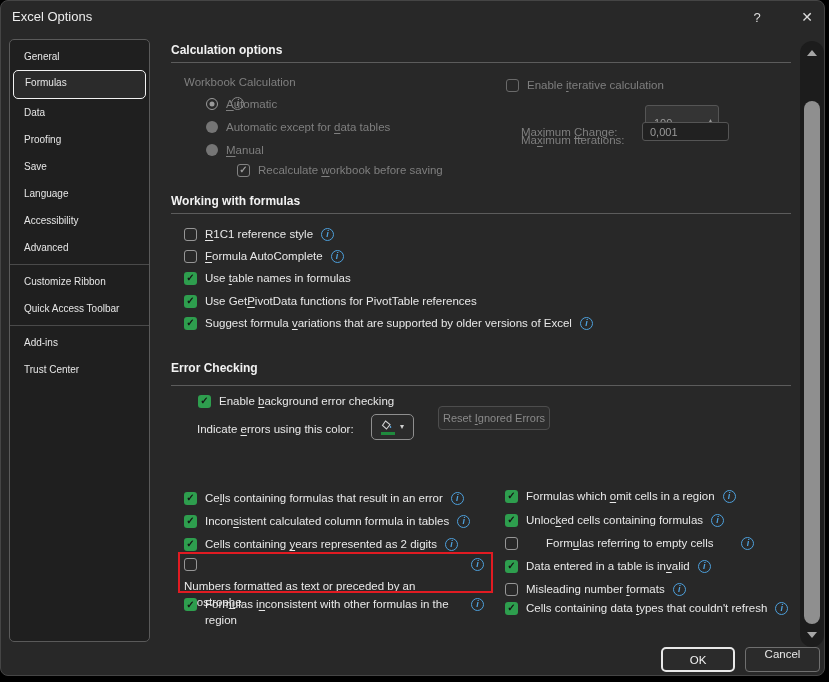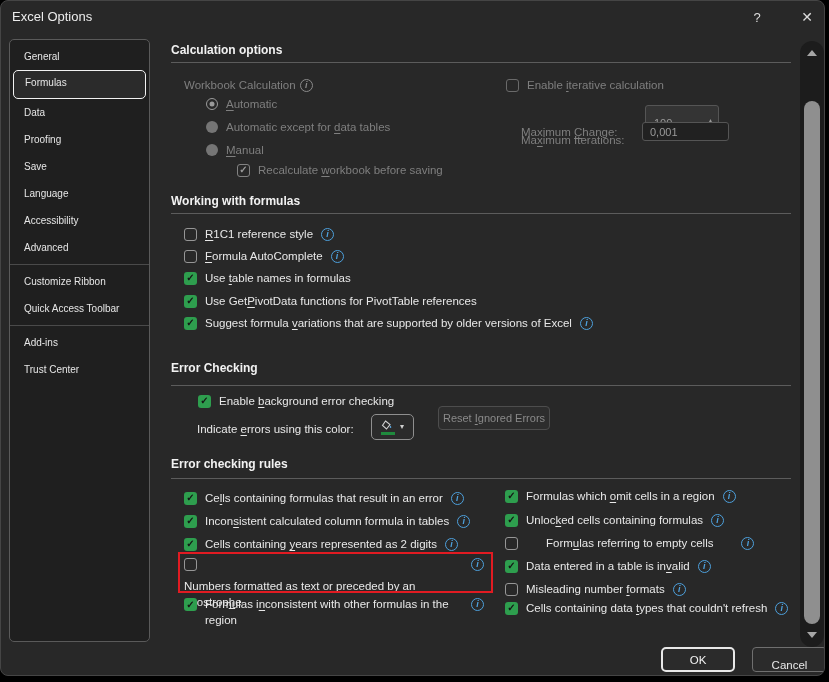--- a/index.html
+++ b/index.html
@@ -50,21 +50,21 @@
   
   .color-dd{position:absolute;left:370px;top:413px;width:43px;height:26px;border:1px solid #8f8f8f;border-radius:5px;box-sizing:border-box;display:flex;align-items:center;justify-content:center;gap:5px;background:#2b2b2b;}
   .bucket-wrap{display:flex;flex-direction:column;align-items:center;gap:1px;}
   .color-bar{width:14px;height:3px;}
   .dd-chev{color:#cfcfcf;font-size:8px;line-height:1;}
   .reset-btn{position:absolute;left:437px;top:405px;width:112px;height:24px;background:#2d2d2d;border:1px solid #4d4d4d;border-radius:4px;box-sizing:border-box;color:#8a8a8a;font-size:11px;display:flex;align-items:center;justify-content:center;white-space:nowrap;}
   
   .hl-box{position:absolute;left:177px;top:551px;width:315px;height:41px;border:2px solid #E11B22;box-sizing:border-box;z-index:5;pointer-events:none;}
   
   .ok-btn{position:absolute;left:660px;top:646px;width:74px;height:25px;background:#2b2b2b;border:2px solid #e8e8e8;border-radius:5px;box-sizing:border-box;color:#f2f2f2;font-size:11.5px;display:flex;align-items:center;justify-content:center;}
-  .cancel-btn{position:absolute;left:744px;top:646px;width:75px;height:25px;background:#2b2b2b;border:1px solid #6f6f6f;border-radius:4px;box-sizing:border-box;color:#e8e8e8;font-size:11.5px;display:flex;align-items:flex-end;justify-content:center;margin-left:7px;}
+  .cancel-btn{position:absolute;left:744px;top:646px;width:75px;height:25px;background:#2b2b2b;border:1px solid #6f6f6f;border-radius:4px;box-sizing:border-box;color:#e8e8e8;font-size:11.5px;display:flex;align-items:flex-start;justify-content:center;}
   
   .sb{position:absolute;left:799px;top:40px;width:24px;height:606px;background:#1c1c1c;border-radius:12px;}
   .sb-up{position:absolute;left:7px;top:9px;width:0;height:0;border-left:5px solid transparent;border-right:5px solid transparent;border-bottom:6px solid #a6a6a6;}
   .sb-thumb{position:absolute;left:4px;top:60px;width:16px;height:523px;background:#8f8f8f;border-radius:8px;}
   .sb-down{position:absolute;left:7px;bottom:9px;width:0;height:0;border-left:5px solid transparent;border-right:5px solid transparent;border-top:6px solid #a6a6a6;}
 </style>
 </head>
 <body>
 
 <div class="window">
@@ -89,21 +89,21 @@
     <div class="side-div"></div>
     <div class="side-item">Customize Ribbon</div>
     <div class="side-item">Quick Access Toolbar</div>
     <div class="side-div"></div>
     <div class="side-item">Add-ins</div>
     <div class="side-item">Trust Center</div>
   </div>
 
   <div class="sec-h" style="top:42px;padding-bottom:5px;">Calculation options</div>
 
-  <div class="row dis" style="left:183px;top:74px;">
+  <div class="row dis" style="left:183px;top:74px;flex-direction:column;">
     <span class="lbl" style="margin-right:-4px;">Workbook Calculation</span>
     <span class="info gray">i</span>
   </div>
   <div class="row dis" style="left:205px;top:93px;">
     <span class="radio sel"></span>
     <span class="lbl"><u>A</u>utomatic</span>
   </div>
   <div class="row dis" style="left:205px;top:116px;">
     <span class="radio unsel"></span>
     <span class="lbl">Automatic except for <u>d</u>ata tables</span>
@@ -190,21 +190,20 @@
         <path d="M9.5 5.5 q1.6 2 0 2.6 q-1.6 -0.6 0 -2.6" fill="#5aa7e0"></path>
       </svg>
       <span class="color-bar" style="background: rgb(31, 138, 61);"></span>
     </span>
     <span class="dd-chev">▾</span>
   </div>
   <div class="reset-btn">
     <span>Reset <u>I</u>gnored Errors</span>
   </div>
 
-  <div class="sec-h" style="top:456px;padding-bottom:7px;">Error checking rules</div>
 
   <div class="row" style="left:183px;top:487px;">
     <span class="cb on">
         <span class="glyph">✓</span>
       </span>
     <span class="lbl">Ce<u>l</u>ls containing formulas that result in an error</span>
     <span class="info">i</span>
   </div>
   <div class="row" style="left:183px;top:510px;">
     <span class="cb on">

